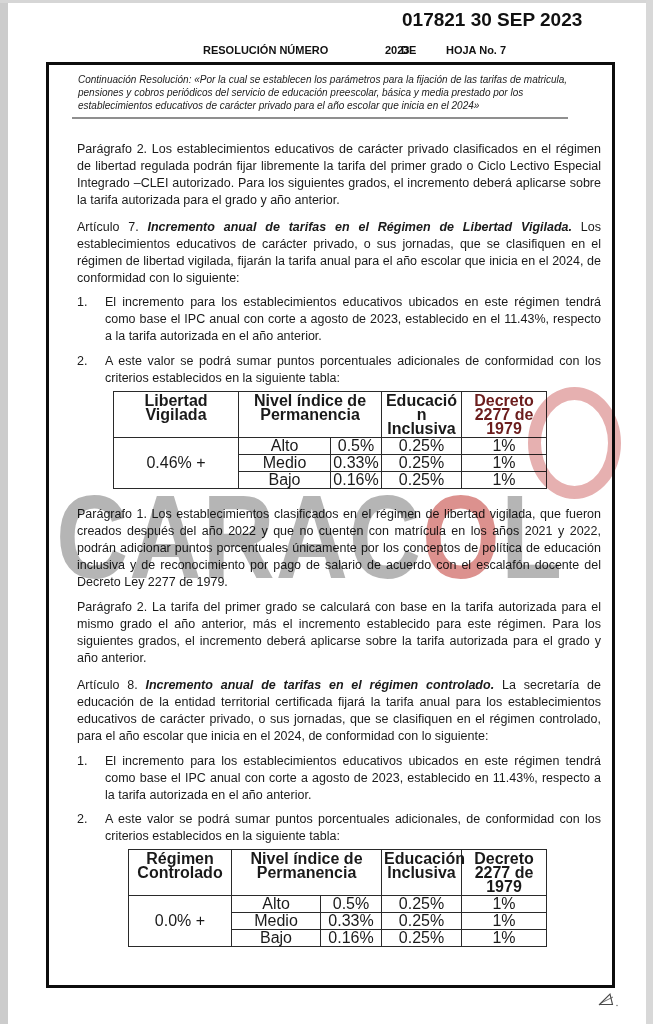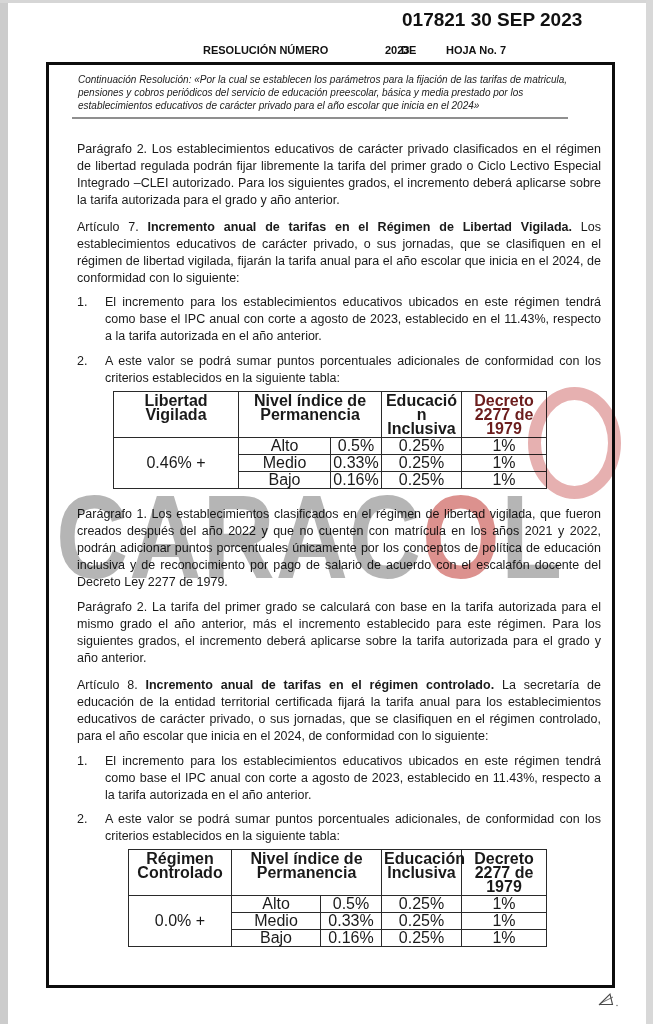--- a/index.html
+++ b/index.html
@@ -29,21 +29,21 @@
   }
   .continuation {
     position:absolute; left:29px; top:8px; width:522px;
     font-size:10px; line-height:13px; font-style:italic; color:#222; text-align:left;
   }
   .head-rule { position:absolute; left:23px; top:52px; width:496px; height:2px; background:#8f8f8f; }
 
   .content { position:absolute; left:28px; top:72px; width:524px; font-size:12.5px; line-height:17px; text-align:justify; }
   .blk { position:absolute; width:524px; }
   .b-label { font-weight:normal; }
-  .b-title { font-weight:bold; }
+  .b-title { font-weight:bold; font-style:italic; }
   .li { display:flex; }
   .li .num { width:28px; flex:0 0 28px; }
   .li .li-text { flex:1; text-align:justify; }
 
   table.doc { border-collapse:collapse; table-layout:fixed; font-size:16px; line-height:14px; }
   table.doc th, table.doc td { border:1.5px solid #2a2a2a; text-align:center; padding:1px 2px; }
   table.doc th { font-weight:bold; vertical-align:top; white-space:pre-line; padding-top:2px; }
   table.doc td { font-weight:normal; }
   .t1 { position:absolute; left:36px; top:254px; width:433px; }
   .t2 { position:absolute; left:51px; top:712px; width:418px; }

